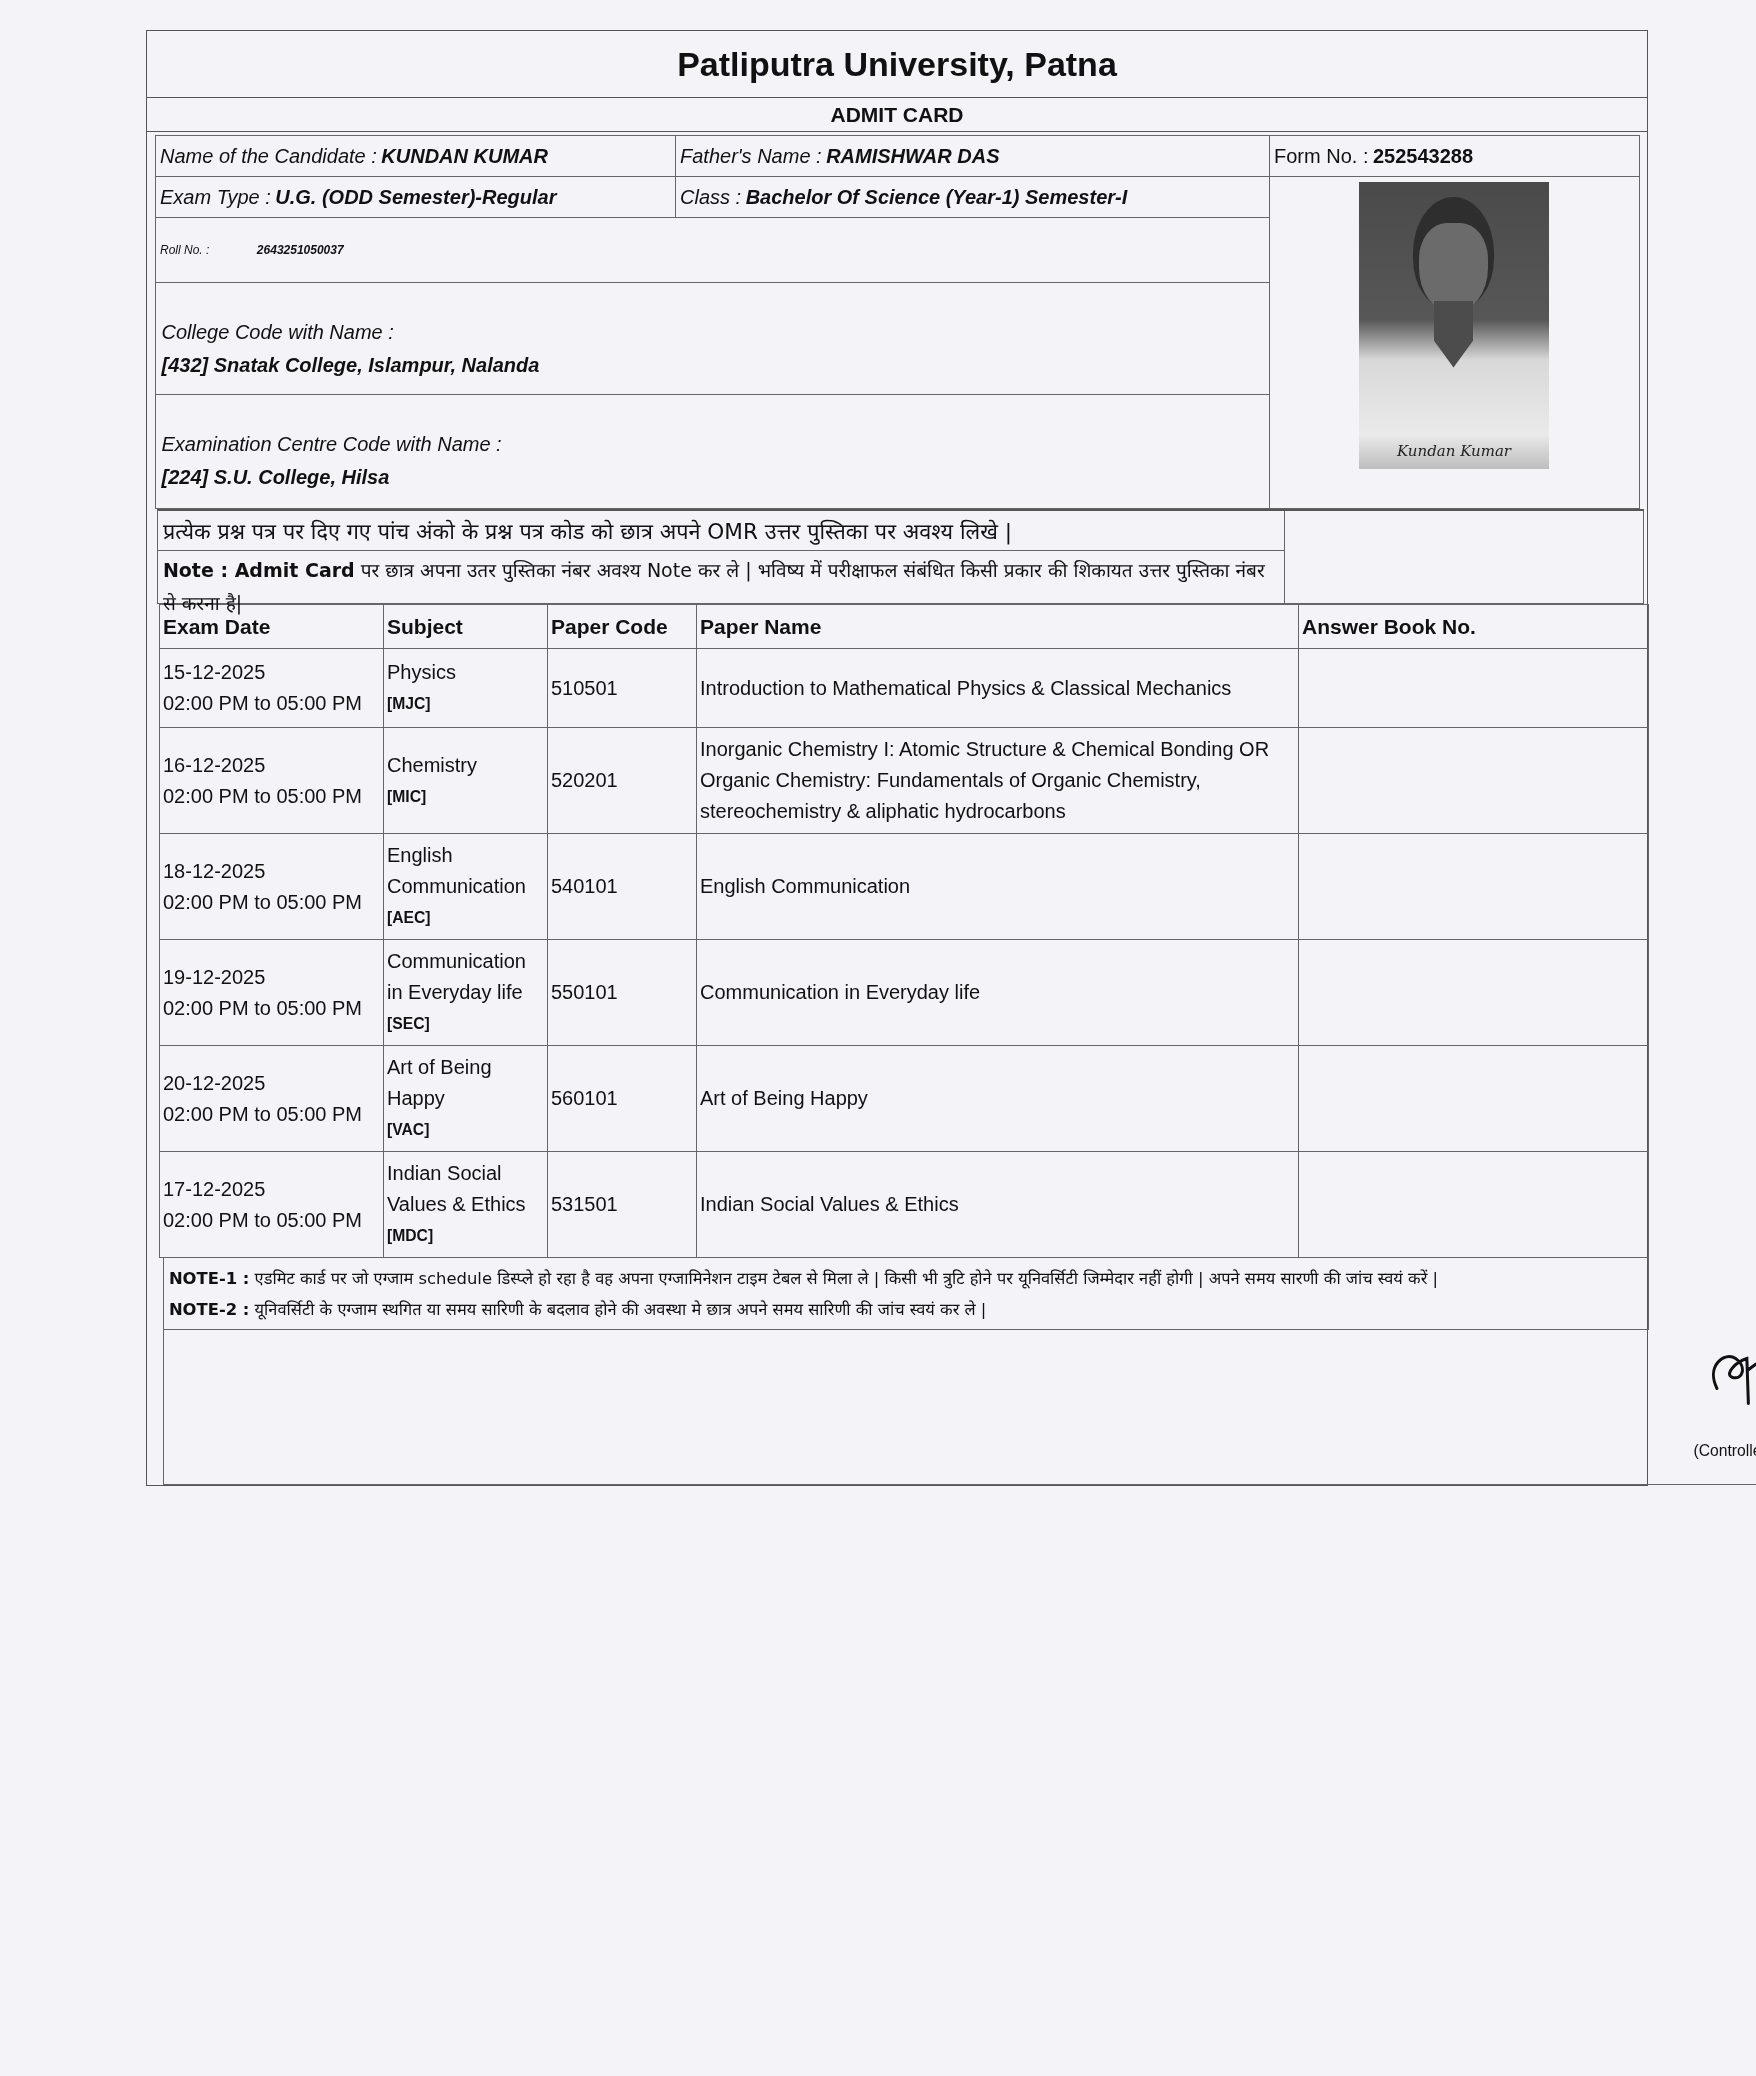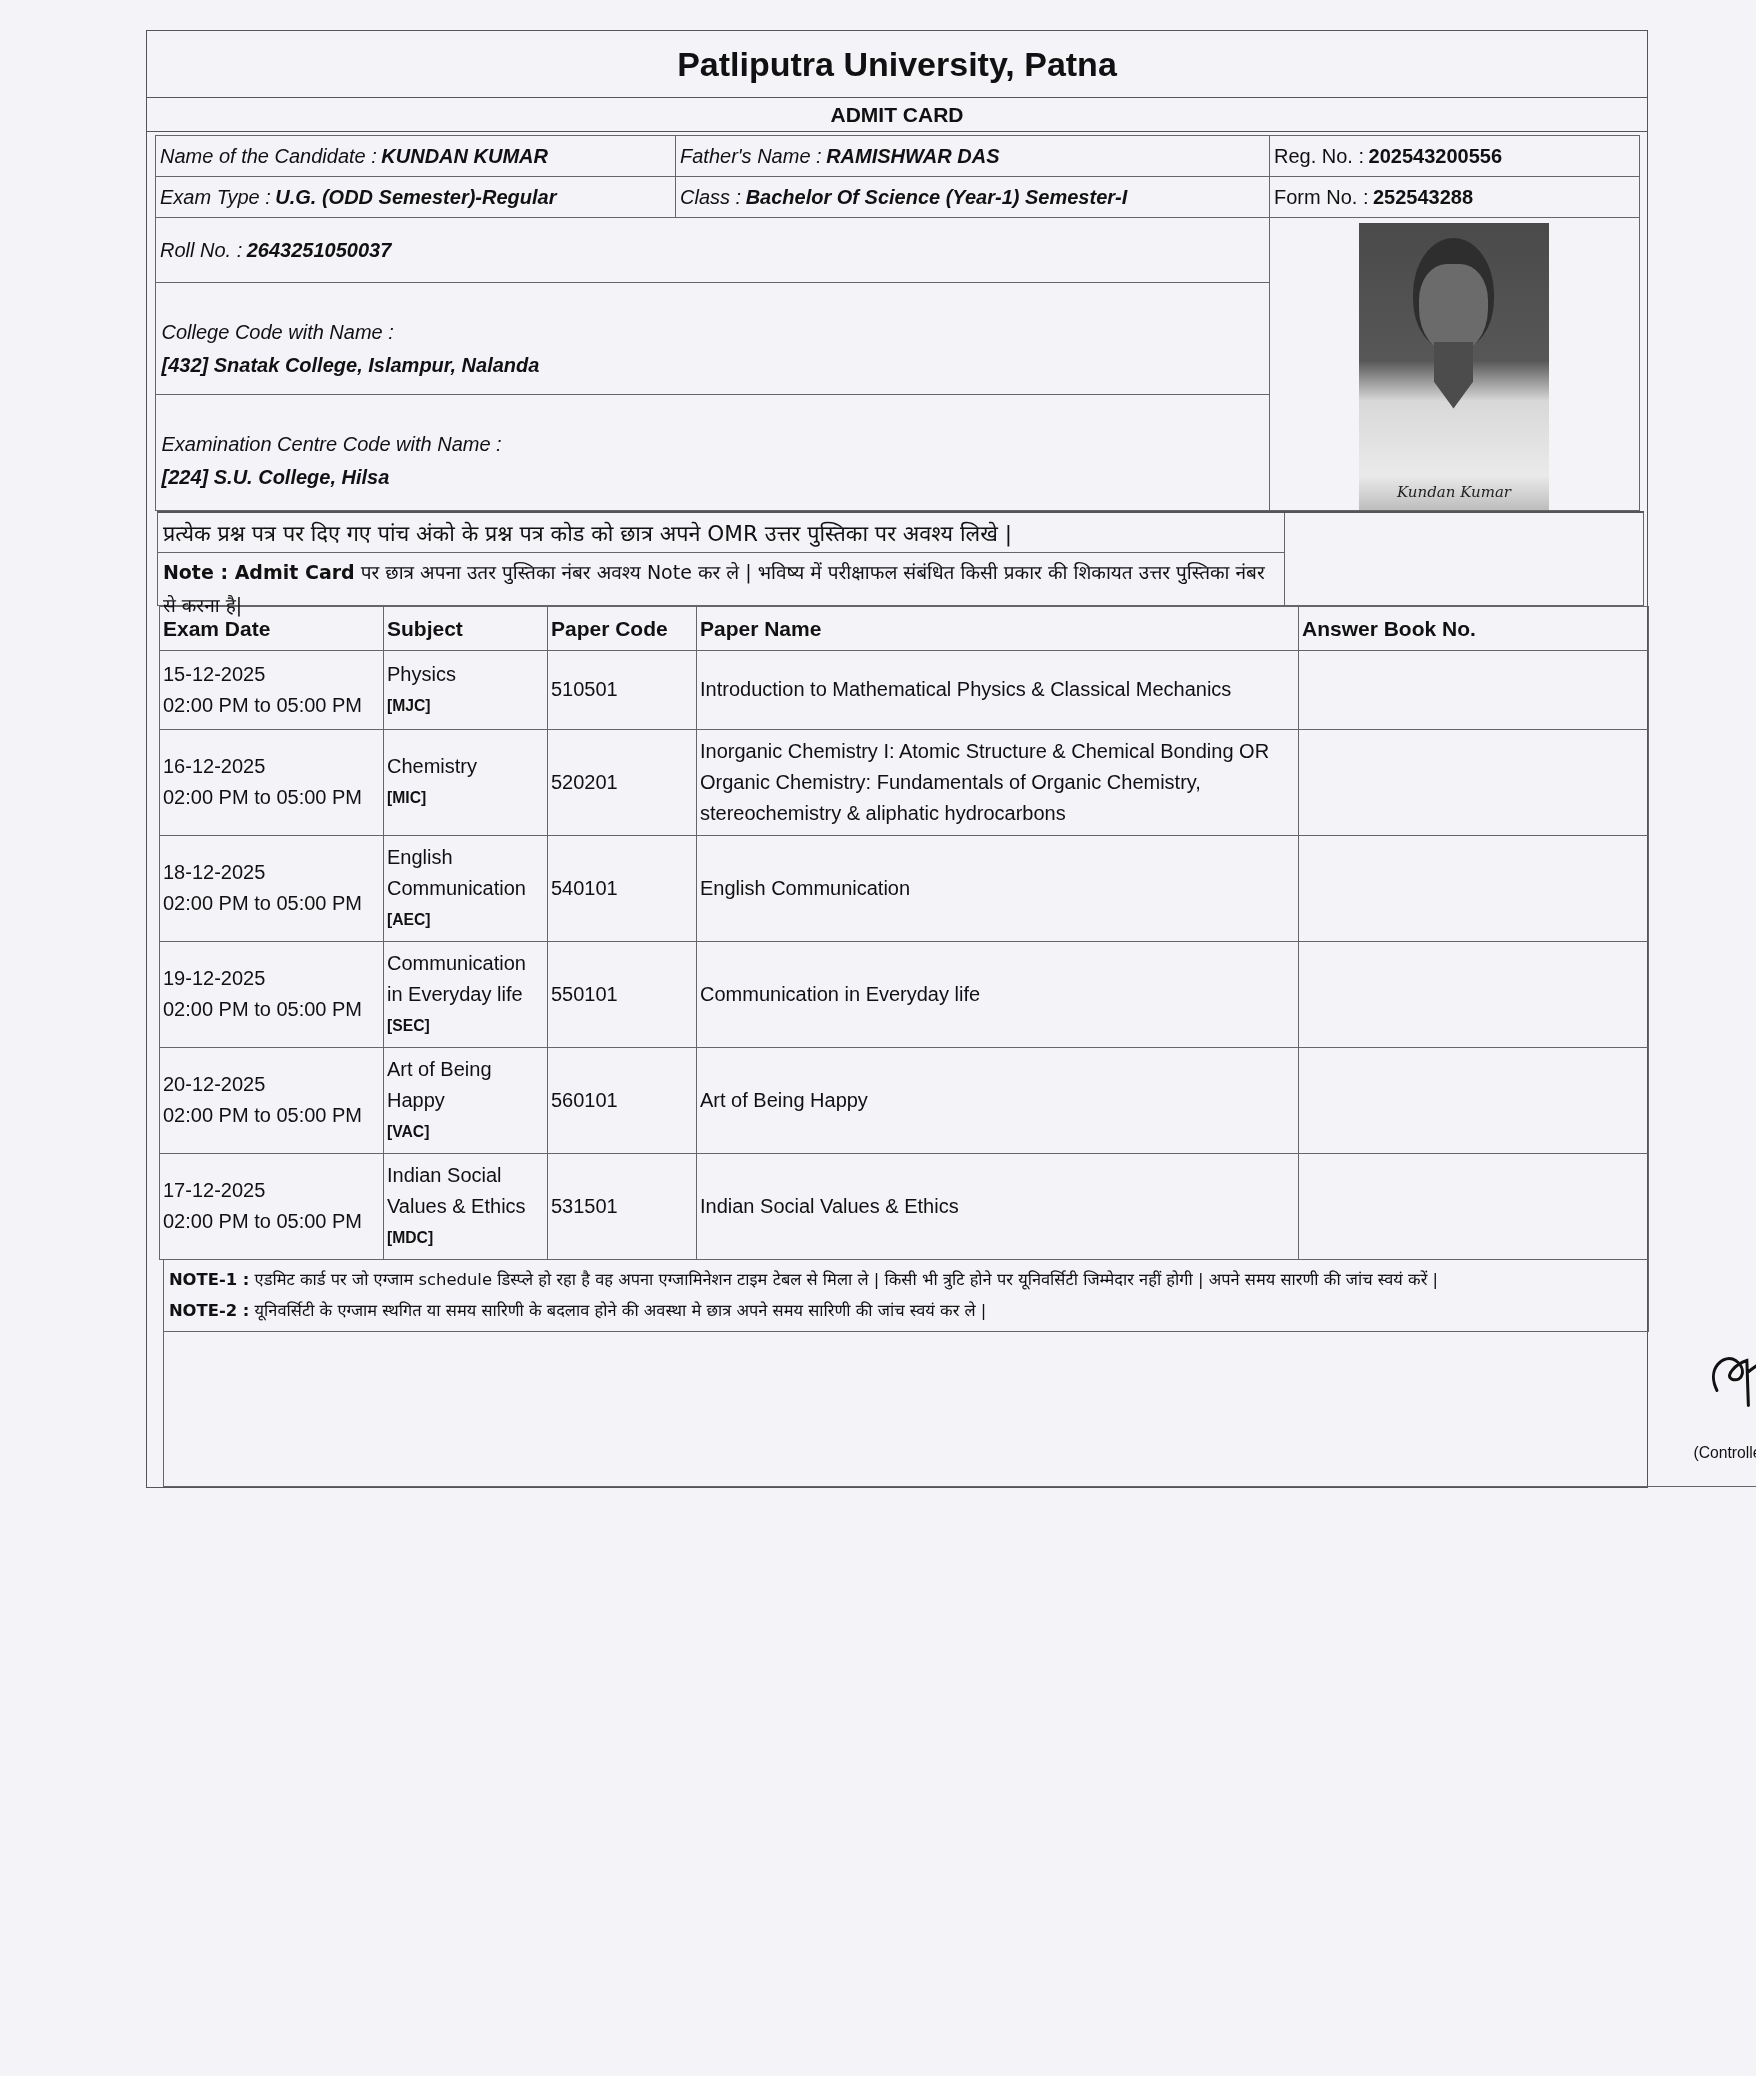--- a/index.html
+++ b/index.html
@@ -35,21 +35,21 @@
   .info-grid { display: flex; margin: 3px 0 0 7.5px; border: 1.5px solid #666; width: 1485px; box-sizing: border-box; }
   .info-left { width: 1114px; border-right: 1.5px solid #666; box-sizing: border-box; font-style: italic; }
   .info-right { flex: 1; display: flex; flex-direction: column; }
   .row2 { display: flex; height: 40px; border-bottom: 1.5px solid #666; }
   .row2 .c1 { width: 520px; border-right: 1.5px solid #666; box-sizing: border-box; }
   .row2 .c2 { flex: 1; }
   .cell { display: flex; align-items: center; padding-left: 4.5px; font-size: 20px; font-family: "Liberation Sans", sans-serif; }
   .lbl { font-weight: normal; }
   .val { font-weight: bold; margin-left: 4.5px; }
   .rcell { height: 40px; border-bottom: 1.5px solid #666; display: flex; align-items: center; padding-left: 4.5px; font-size: 20px; font-family: "Liberation Sans", sans-serif; }
-  .roll-row { height: 64px; border-bottom: 1.5px solid #666; display: flex; align-items: center; padding-left: 4.5px; font-size: 20px; font-family: "Liberation Sans", sans-serif; }
+  .roll-row { height: 64px; border-bottom: 1.5px solid #666; display: flex; align-items: center; padding-left: 4.5px; font-size: 12px; font-family: "Liberation Sans", sans-serif; gap: 43px; }
   .block-row { height: 112px; border-bottom: 1.5px solid #666; padding: 33px 0 0 6px; box-sizing: border-box; font-size: 20px; font-family: "Liberation Sans", sans-serif; line-height: 33px; }
   .block-row:last-child { border-bottom: none; height: 113px; }
   .block-row .v { font-weight: bold; }
   .photo-cell { flex: 1; display: flex; justify-content: center; padding-top: 4.5px; }
   .photo {
     width: 190px; height: 287px;
     background: linear-gradient(180deg, #4a4a4a 0%, #575757 48%, #d8d8d8 62%, #eaeaea 88%, #bdbdbd 100%);
     position: relative;
     overflow: hidden;
   }
@@ -111,24 +111,20 @@
         <div>College Code with Name :</div>
         <div class="v">[432] Snatak College, Islampur, Nalanda</div>
       </div>
       <div class="block-row">
         <div>Examination Centre Code with Name :</div>
         <div class="v">[224] S.U. College, Hilsa</div>
       </div>
     </div>
     <div class="info-right">
       <div class="rcell">
-        <span class="lbl">Reg. No. :</span>
-        <span class="val">202543200556</span>
-      </div>
-      <div class="rcell">
         <span class="lbl">Form No. :</span>
         <span class="val">252543288</span>
       </div>
       <div class="photo-cell">
         <div class="photo">
           <div class="head"></div>
           <div class="face"></div>
           <div class="neck"></div>
           <div class="sig">Kundan Kumar</div>
         </div>

